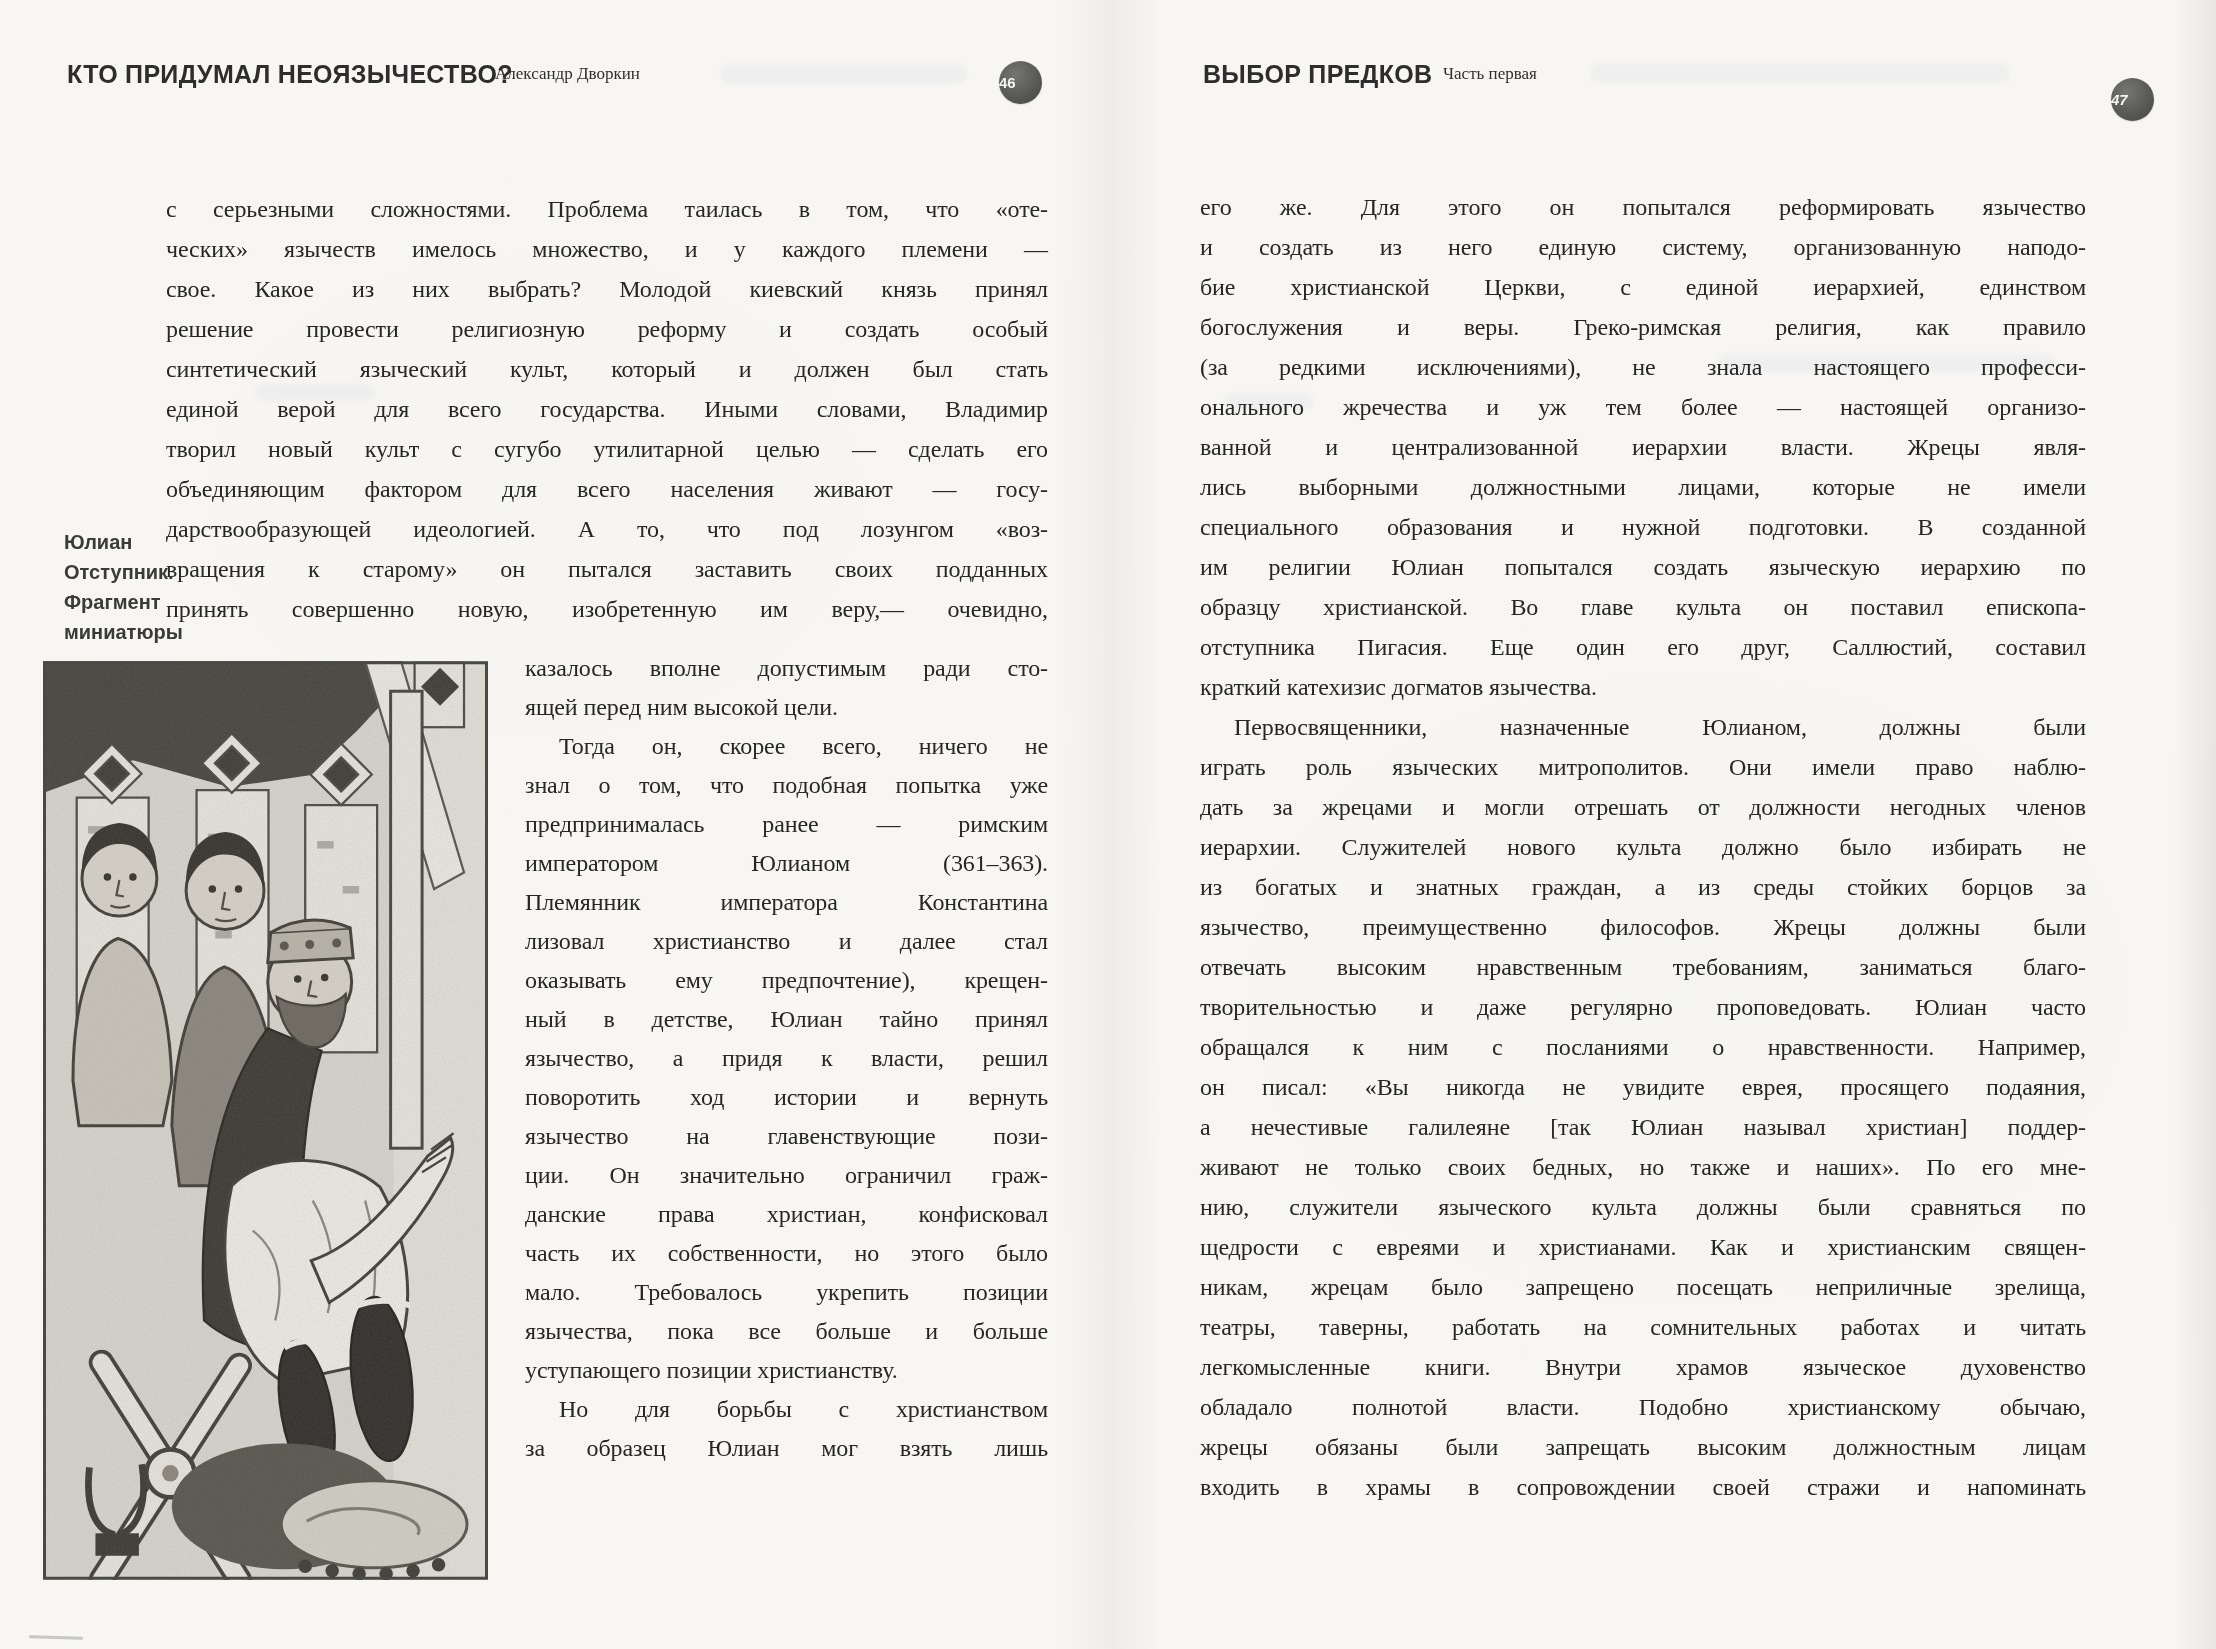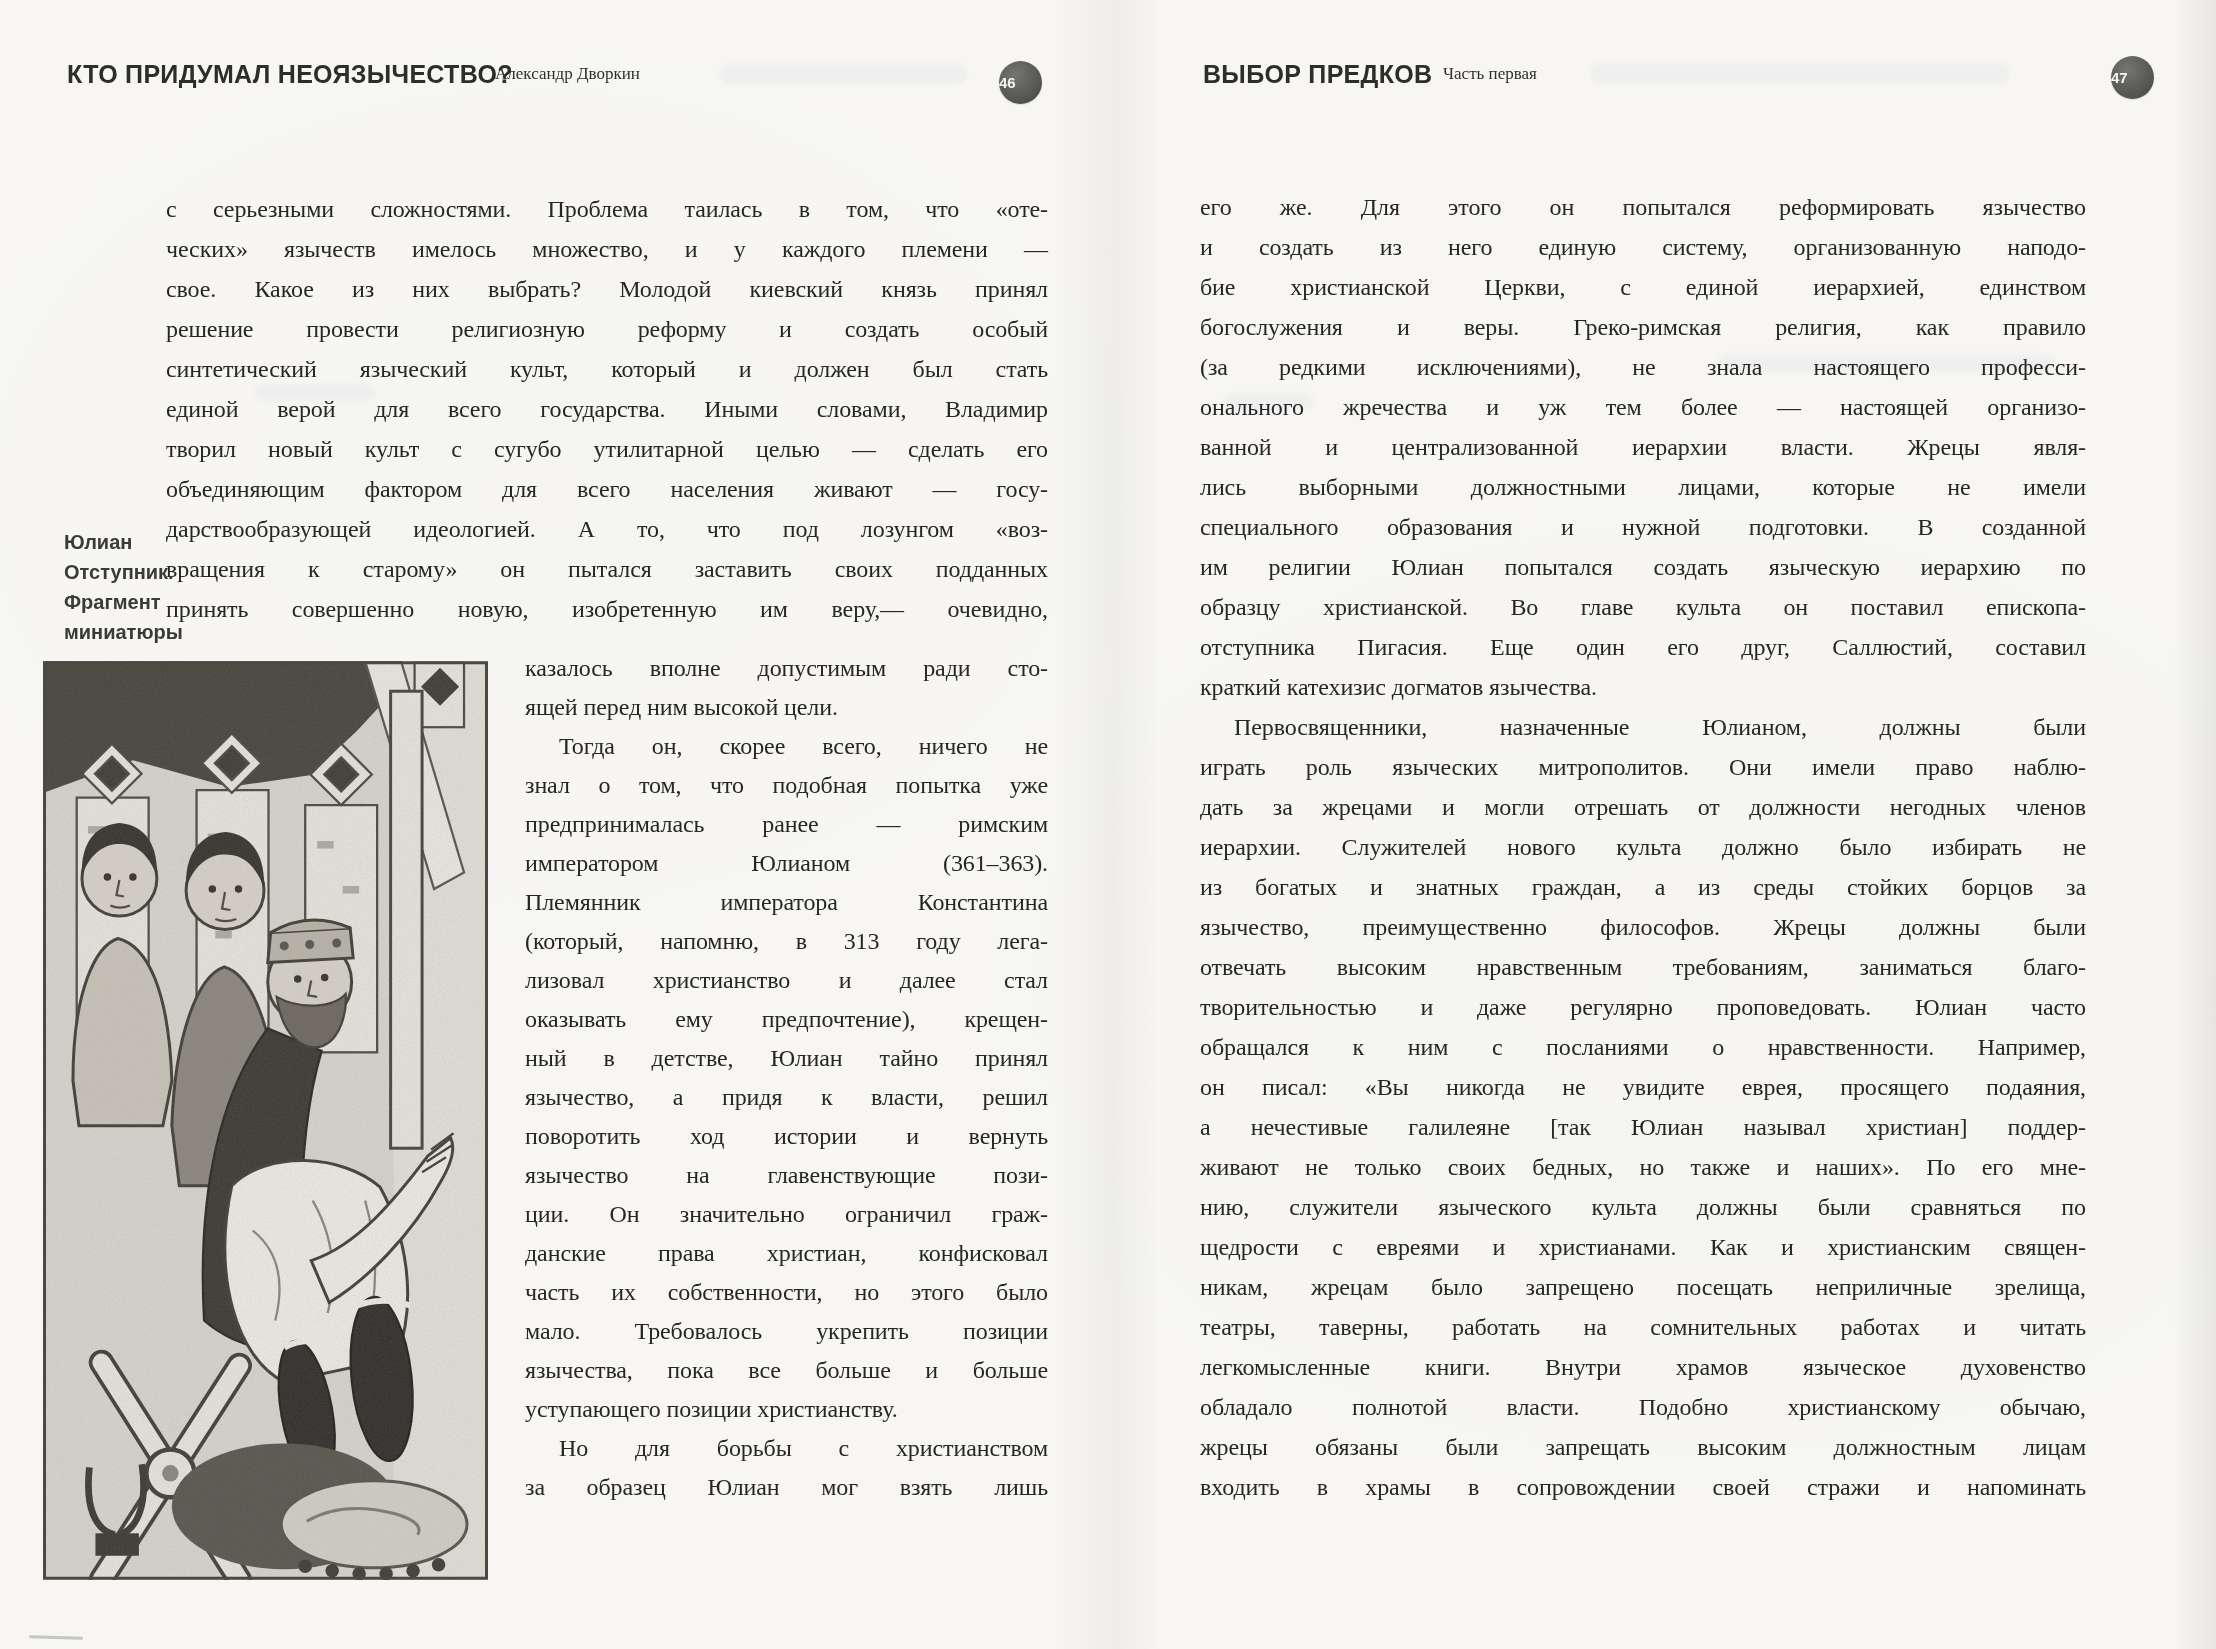--- a/index.html
+++ b/index.html
@@ -212,42 +212,41 @@
   </div>
 
   <div class="textblock tb-left-col">
       <div class="tline">казалось вполне допустимым ради сто-</div>
       <div class="tline plast">ящей перед ним высокой цели.</div>
       <div class="tline indent">Тогда он, скорее всего, ничего не</div>
       <div class="tline">знал о том, что подобная попытка уже</div>
       <div class="tline">предпринималась ранее — римским</div>
       <div class="tline">императором Юлианом (361–363).</div>
       <div class="tline">Племянник императора Константина</div>
-      <div class="tline">(который, напомню, в 313 году лега-</div>
       <div class="tline">лизовал христианство и далее стал</div>
       <div class="tline">оказывать ему предпочтение), крещен-</div>
       <div class="tline">ный в детстве, Юлиан тайно принял</div>
       <div class="tline">язычество, а придя к власти, решил</div>
       <div class="tline">поворотить ход истории и вернуть</div>
       <div class="tline">язычество на главенствующие пози-</div>
       <div class="tline">ции. Он значительно ограничил граж-</div>
       <div class="tline">данские права христиан, конфисковал</div>
       <div class="tline">часть их собственности, но этого было</div>
       <div class="tline">мало. Требовалось укрепить позиции</div>
       <div class="tline">язычества, пока все больше и больше</div>
       <div class="tline plast">уступающего позиции христианству.</div>
       <div class="tline indent">Но для борьбы с христианством</div>
       <div class="tline">за образец Юлиан мог взять лишь</div>
     </div>
 </div>
 
 <div>
   <div class="running-title" style="left:1203px;top:61px;">ВЫБОР ПРЕДКОВ</div>
   <div class="running-sub" style="left:1443px;top:60px;">Часть первая</div>
-  <div class="page-badge" style="left:2111px;top:56px;">
+  <div class="page-badge" style="left:2111px;top:78px;font-style:italic;">
     <span>47</span>
   </div>
 
   <div class="textblock tb-right">
       <div class="tline">его же. Для этого он попытался реформировать язычество</div>
       <div class="tline">и создать из него единую систему, организованную наподо-</div>
       <div class="tline">бие христианской Церкви, с единой иерархией, единством</div>
       <div class="tline">богослужения и веры. Греко-римская религия, как правило</div>
       <div class="tline">(за редкими исключениями), не знала настоящего професси-</div>
       <div class="tline">онального жречества и уж тем более — настоящей организо-</div>

